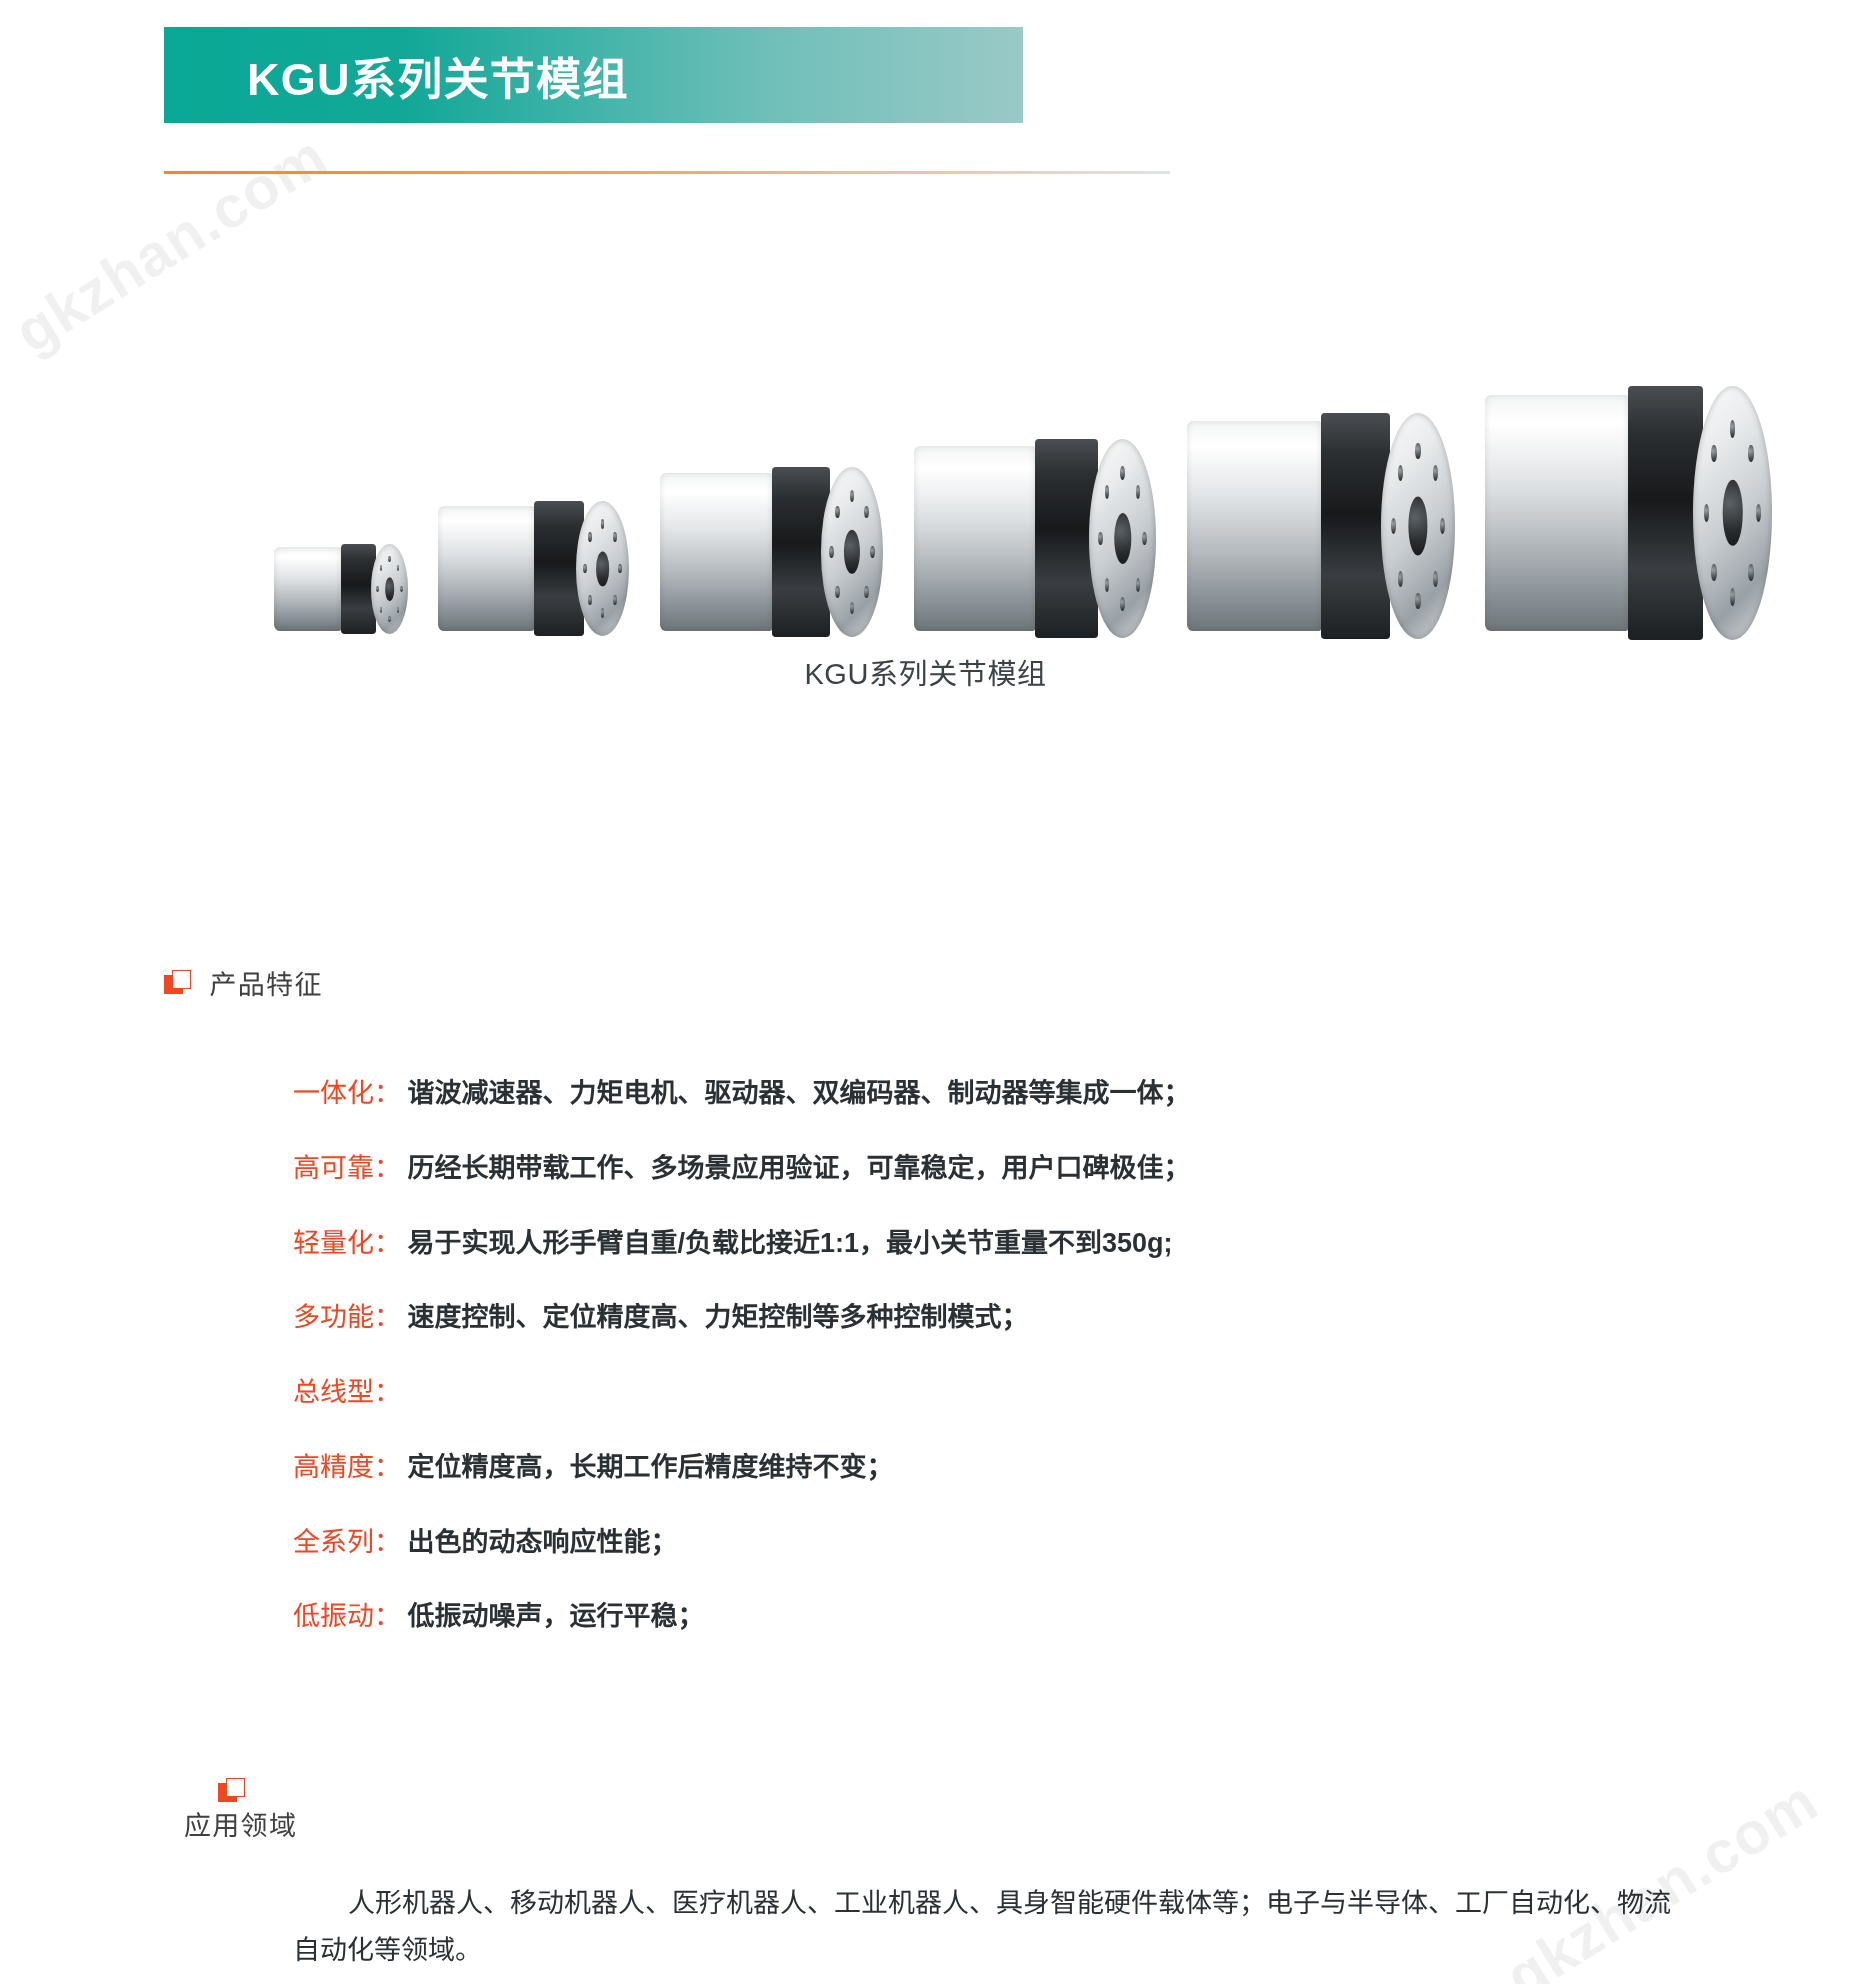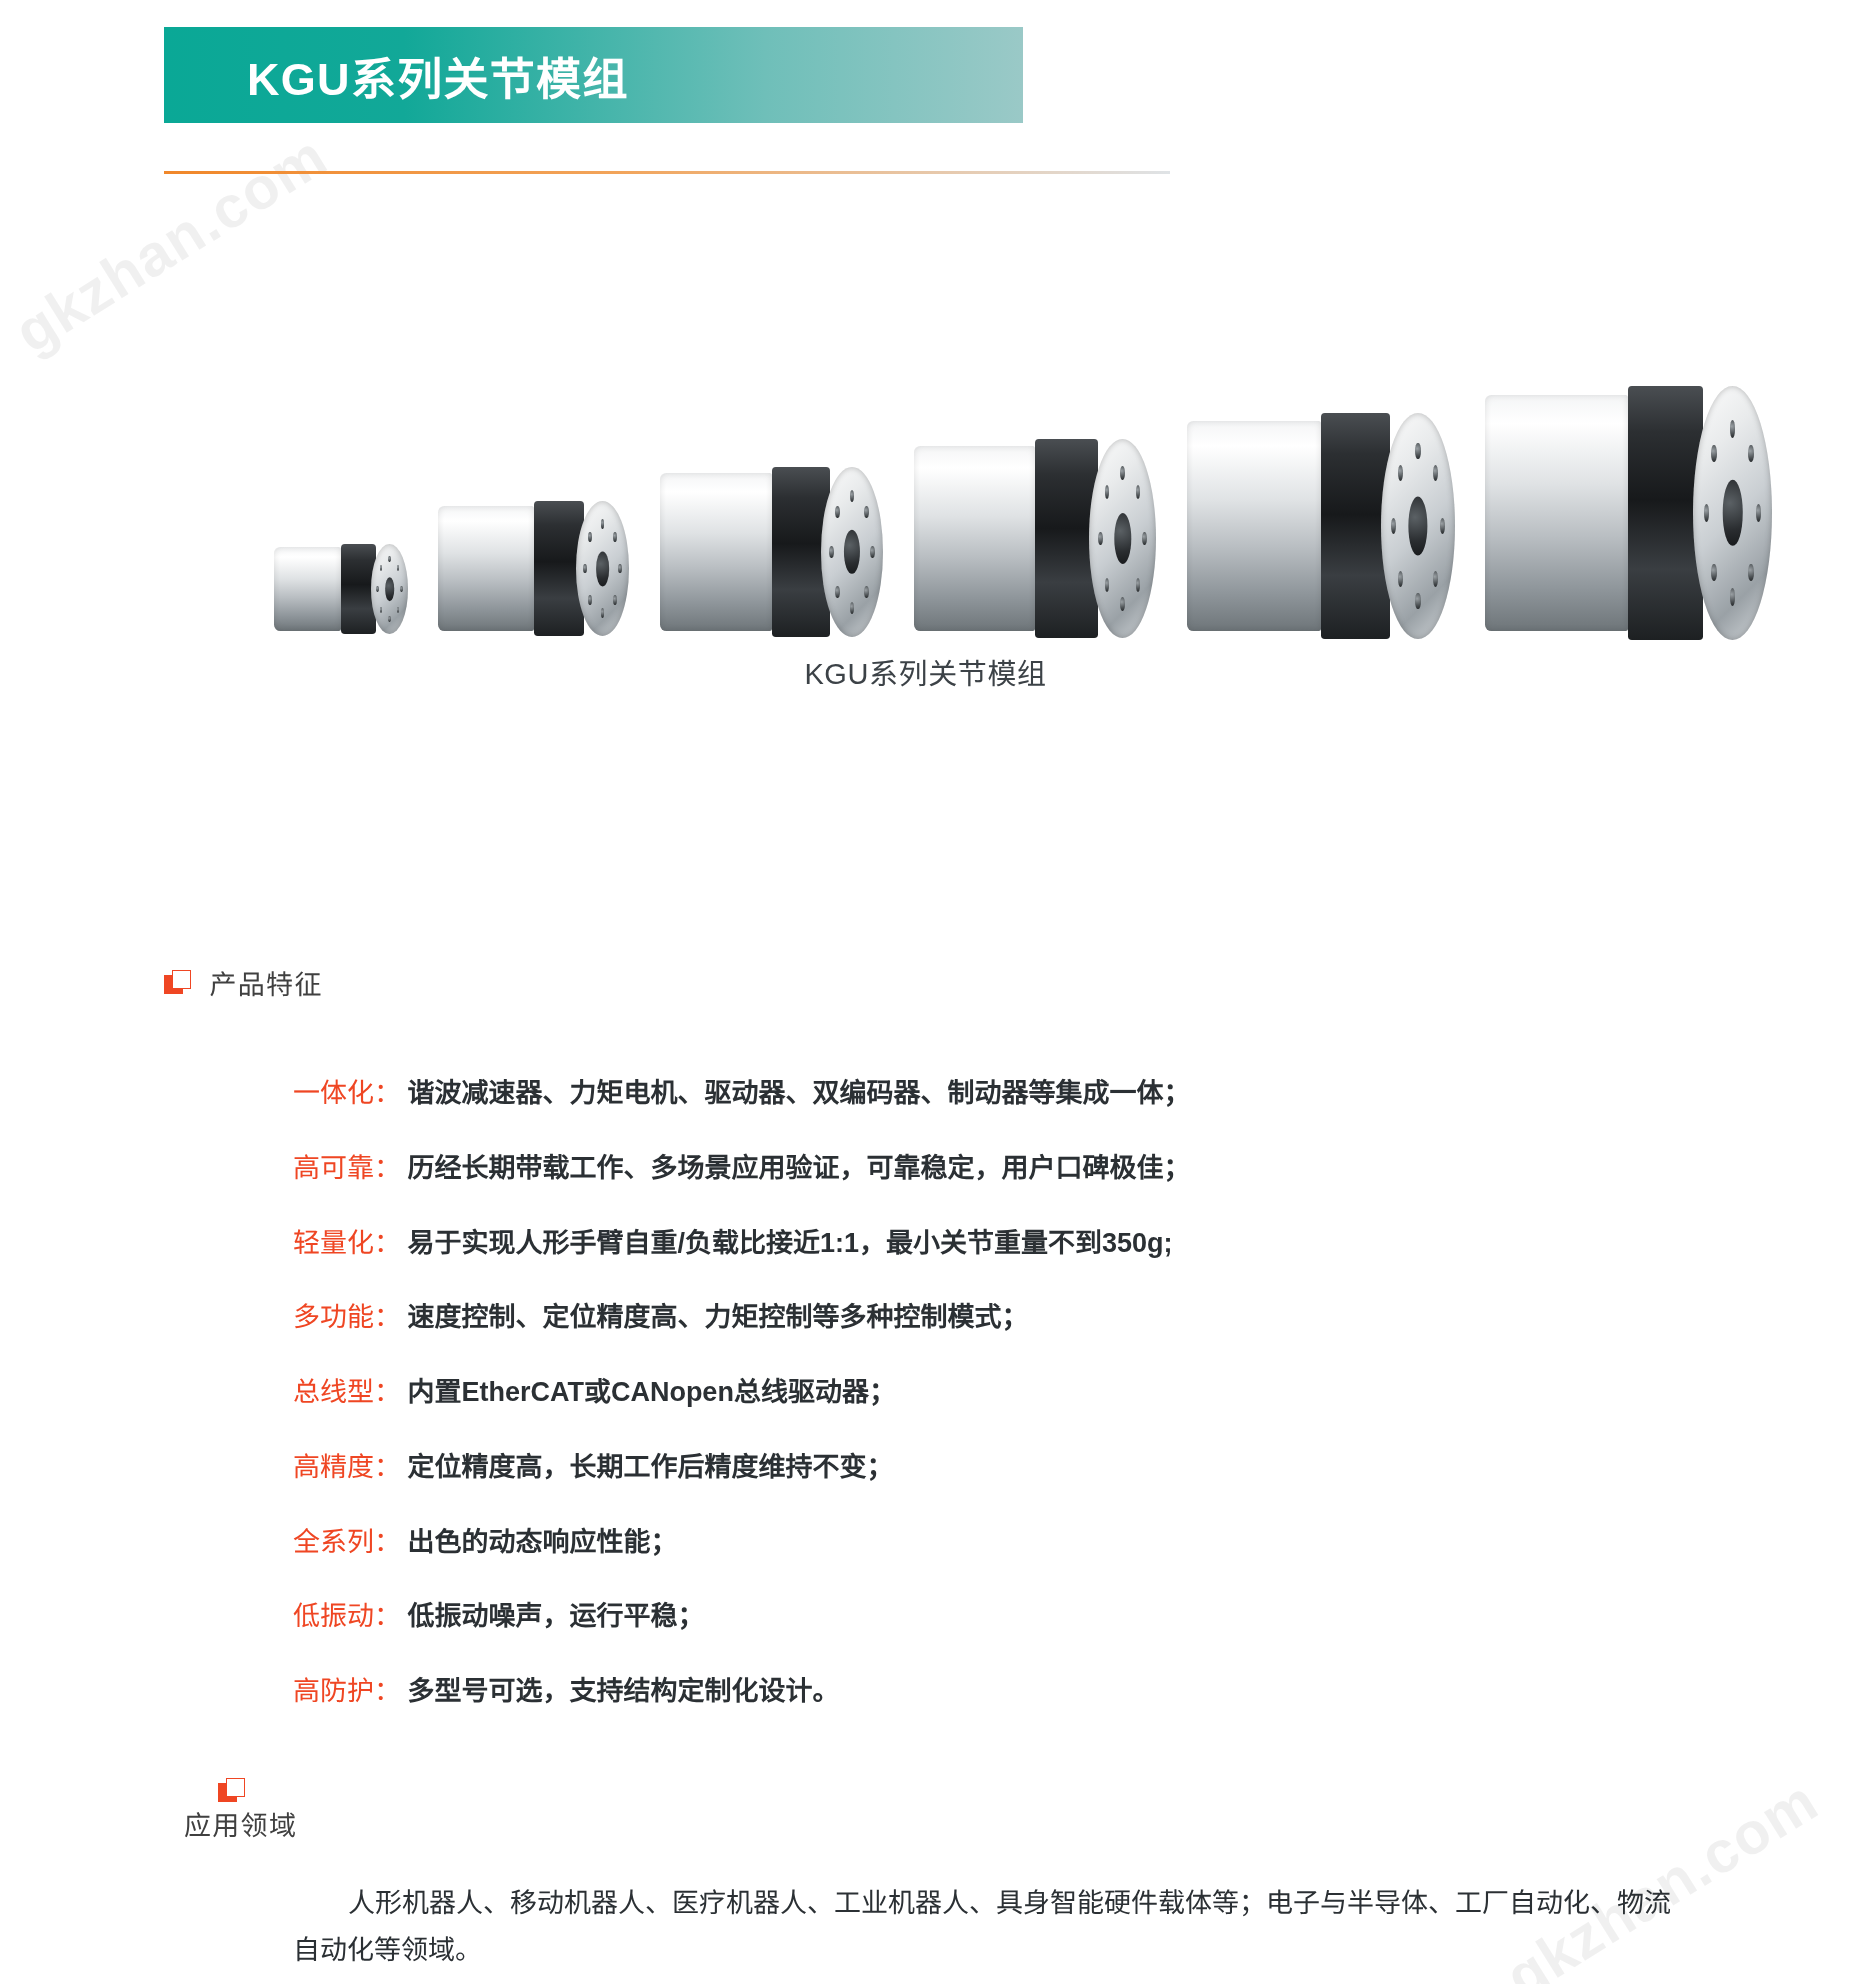--- a/index.html
+++ b/index.html
@@ -308,37 +308,32 @@
   <div class="feature-row">
     <span class="feature-key">轻量化：</span>
     <span class="feature-val">易于实现人形手臂自重/负载比接近1:1，最小关节重量不到350g;</span>
   </div>
   <div class="feature-row">
     <span class="feature-key">多功能：</span>
     <span class="feature-val">速度控制、定位精度高、力矩控制等多种控制模式；</span>
   </div>
   <div class="feature-row">
     <span class="feature-key">总线型：</span>
-    <span class="feature-val">内置EtherCAT或CANopen总线驱动器；</span>
   </div>
   <div class="feature-row">
     <span class="feature-key">高精度：</span>
     <span class="feature-val">定位精度高，长期工作后精度维持不变；</span>
   </div>
   <div class="feature-row">
     <span class="feature-key">全系列：</span>
     <span class="feature-val">出色的动态响应性能；</span>
   </div>
   <div class="feature-row">
     <span class="feature-key">低振动：</span>
     <span class="feature-val">低振动噪声，运行平稳；</span>
-  </div>
-  <div class="feature-row">
-    <span class="feature-key">高防护：</span>
-    <span class="feature-val"> 多型号可选，支持结构定制化设计。</span>
   </div>
 </div>
 
 <div class="section-head" style="left:164px; top:1778px;flex-direction:column;">
   <span class="sq-icon">
       <span class="a"></span>
       <span class="b"></span>
     </span>
   <span class="section-title">应用领域</span>
 </div>

